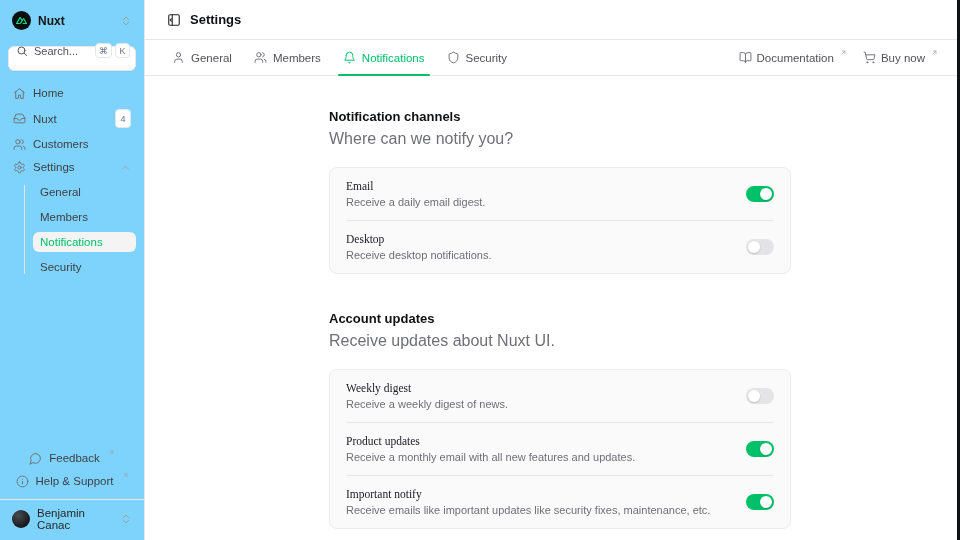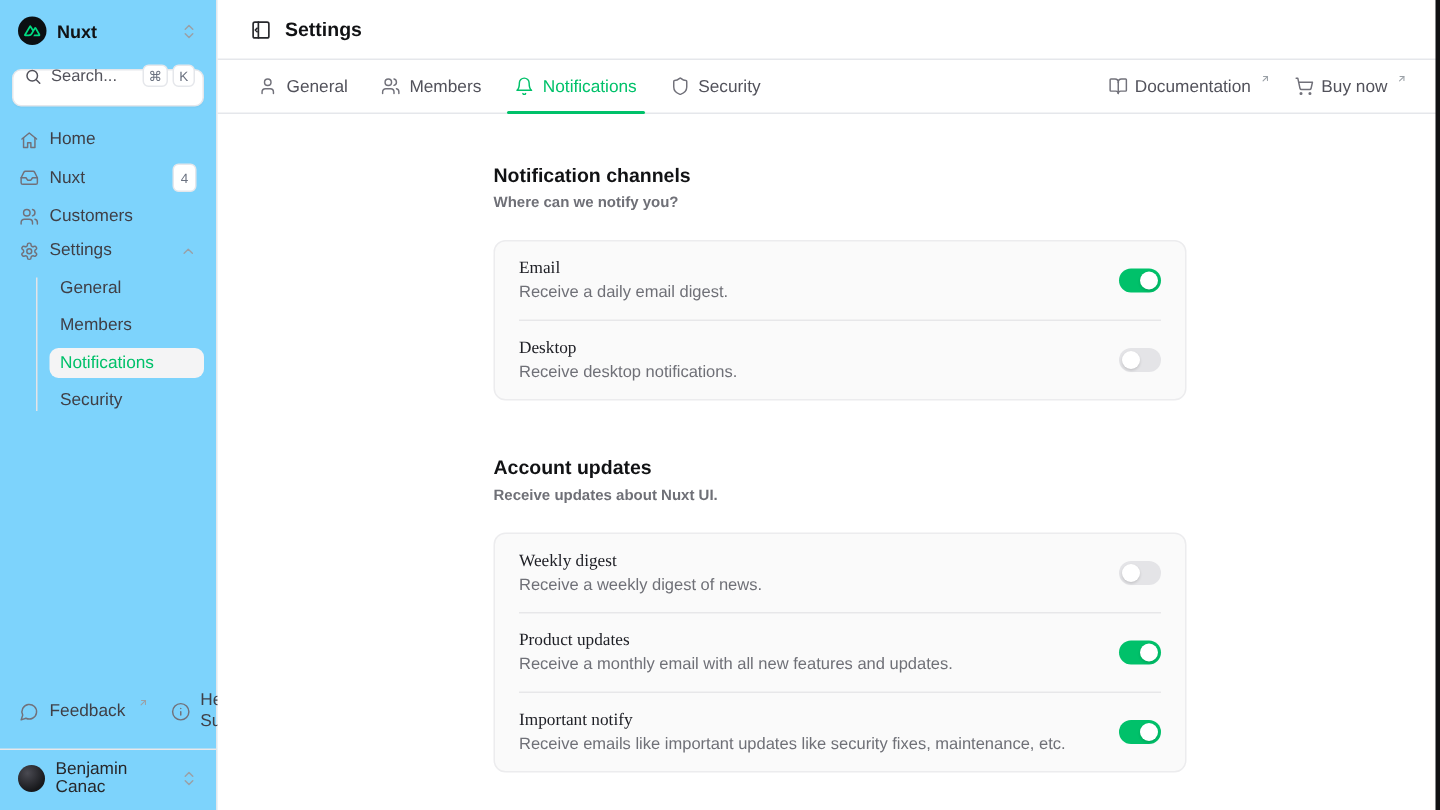--- a/index.html
+++ b/index.html
@@ -58,21 +58,21 @@
 
   .subnav { position:relative; margin-top:1px; padding-left:25px; display:flex; flex-direction:column; gap:5px; }
   .subnav::before { content:''; position:absolute; left:16px; top:3px; bottom:3px; width:1px; background:#e4e4e7; }
   .subnav-item {
     padding:3.5px 7px; border-radius:6px; font-size:11.5px; color:#3f3f46;
     cursor:pointer; line-height:13px;
   }
   .subnav-item.active { background:#f4f4f5; color:#00c16a; }
 
   .sb-spacer { flex:1; }
-  .footer-nav { display:flex; flex-direction:row; gap:5px;align-items:center; }
+  .footer-nav { display:flex; flex-direction:column; gap:5px;align-items:center; }
   .ext-arrow { color:#9aa0a6; align-self:flex-start; margin-left:1px; margin-top:-2px; }
   .sidebar-divider { height:1px; background:#e8e8ea; margin:9px -8px 0 -8px; }
   .user-row { display:flex; align-items:center; gap:7px; padding:7px 4px 3px 4px; }
   .avatar {
     width:18px; height:18px; border-radius:50%; flex:none;
     background:radial-gradient(circle at 35% 30%, #4a4a52, #17181b 70%);
   }
   .user-name { font-size:11.5px; font-weight:500; color:#27272a; }
 
   
@@ -100,21 +100,21 @@
     content:''; position:absolute; left:0; right:0; bottom:-1px; height:2px;
     background:#00c16a; border-radius:1px;
   }
   .header-links { display:flex; gap:16px; }
   .hlink { display:flex; align-items:flex-start; gap:5px; font-size:11.5px; color:#52525b; cursor:pointer; line-height:14px; }
   .hlink .hicon { color:#71717a; margin-top:0.5px; }
 
   .content { flex:1; overflow:hidden; }
   .content-inner { width:462px; margin-left:184px; padding-top:33px; }
   .section-title { font-size:13px; font-weight:700; color:#111214; }
-  .section-desc { font-size:10px; color:#6f7077; margin-top:6px;font-weight:bold; }
+  .section-desc { font-size:16px; color:#6f7077; margin-top:6px; }
   .card {
     margin-top:19px; background:#fafafa;
     border:1px solid #ececee; border-radius:8px;
   }
   .row { display:flex; align-items:center; padding:12px 16px; }
   .row-divider { height:1px; background:#e7e7e9; margin:0 16px; }
   .row-label { font-size:11.5px; font-weight:500; color:#202127;font-family:Liberation Serif, serif; }
   .row-desc { font-size:11px; color:#6f7077; margin-top:4px; }
   .toggle {
     margin-left:auto; width:28px; height:16px; border-radius:999px;

